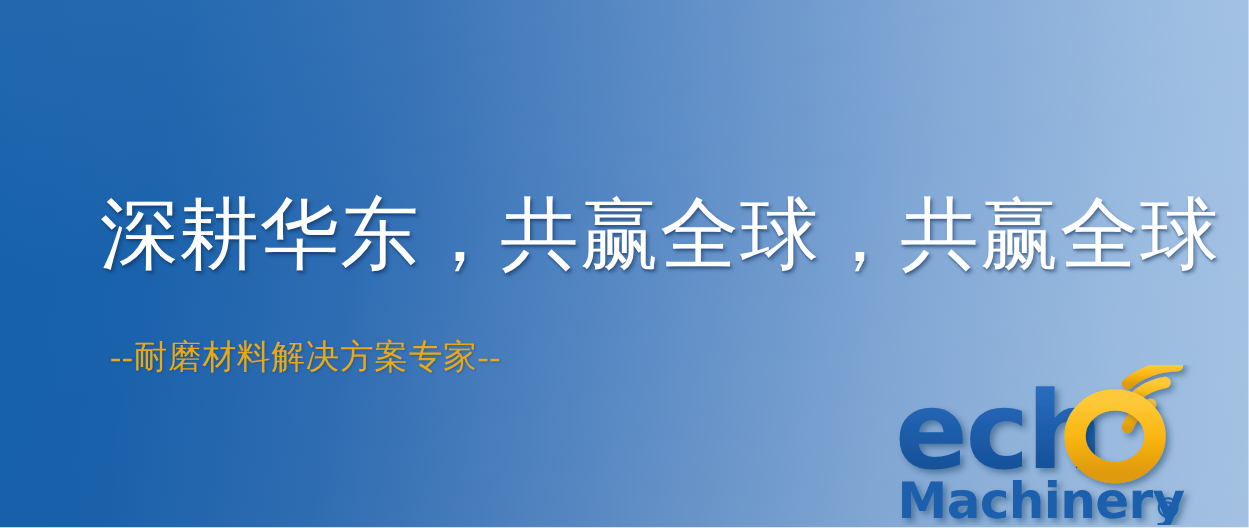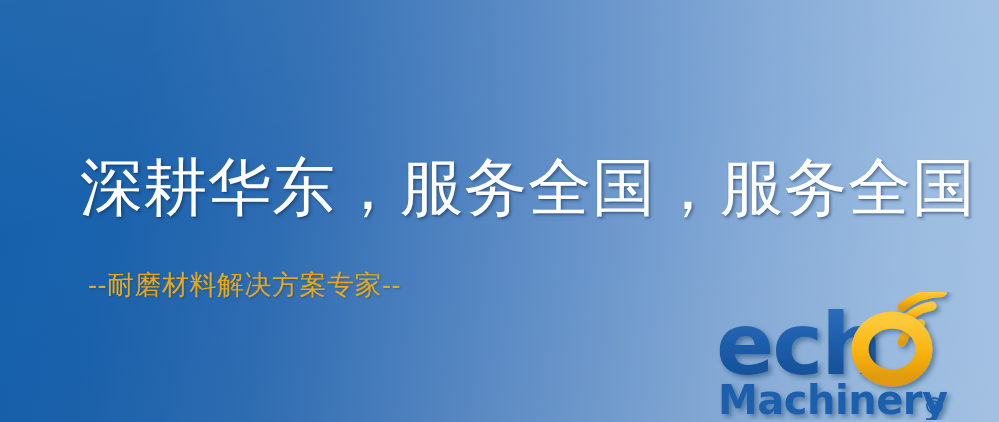--- a/index.html
+++ b/index.html
@@ -53,21 +53,21 @@
     text-shadow: 2px 2px 3px rgba(10,40,80,0.40),
                  0 1px 1px rgba(10,40,80,0.25);
   }
 
   
   #subtitle {
     position: absolute;
     left: 88px;
     top: 268px;
     color: #e8a817;
-    font-family: Liberation Sans, sans-serif;
+    font-family: Liberation Serif, serif;
     font-size: 27px;
     line-height: 34px;
     letter-spacing: 0.5px;
     white-space: nowrap;
     text-shadow: 1px 1px 2px rgba(20,50,90,0.33);
   }
 
   
   #logo {
     position: absolute;
@@ -78,21 +78,21 @@
   }
   #logo svg { display: block; }
 </style>
 </head>
 <body>
 
 <div id="banner">
 
   <div id="sheen"></div>
 
-  <div id="headline">深耕华东，服务全国，服务全国</div>
+  <div id="headline">深耕华东，共赢全球，共赢全球</div>
 
   <div id="subtitle">--耐磨材料解决方案专家--</div>
 
   <div id="logo">
     <svg width="252" height="128" viewBox="0 0 252 128" xmlns="http://www.w3.org/2000/svg">
       <defs>
         <linearGradient id="blueGrad" x1="0" y1="0" x2="0" y2="1">
           <stop offset="0%" stop-color="#2f74c4"></stop>
           <stop offset="45%" stop-color="#1f5fad"></stop>
           <stop offset="100%" stop-color="#114a8e"></stop>

